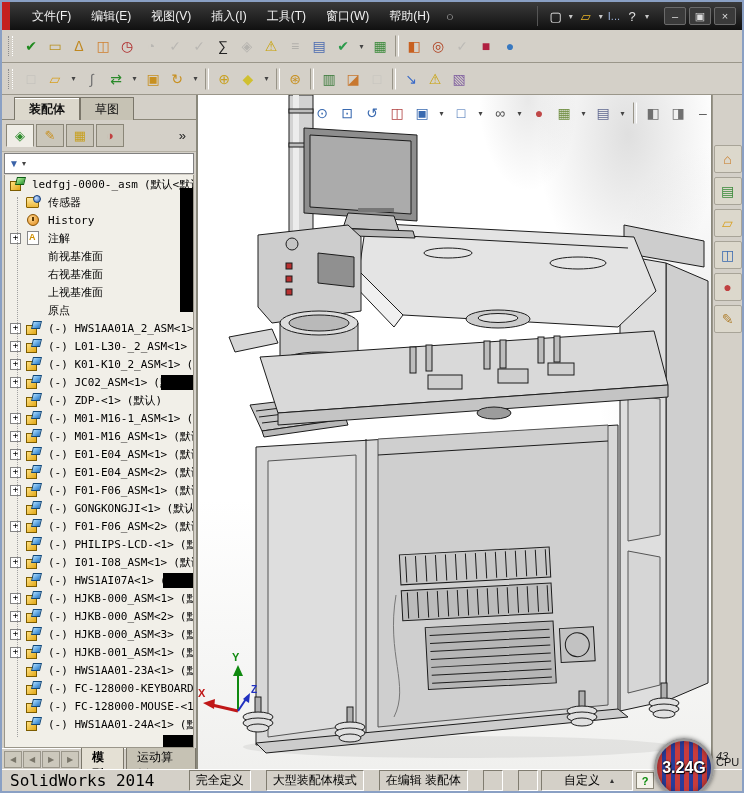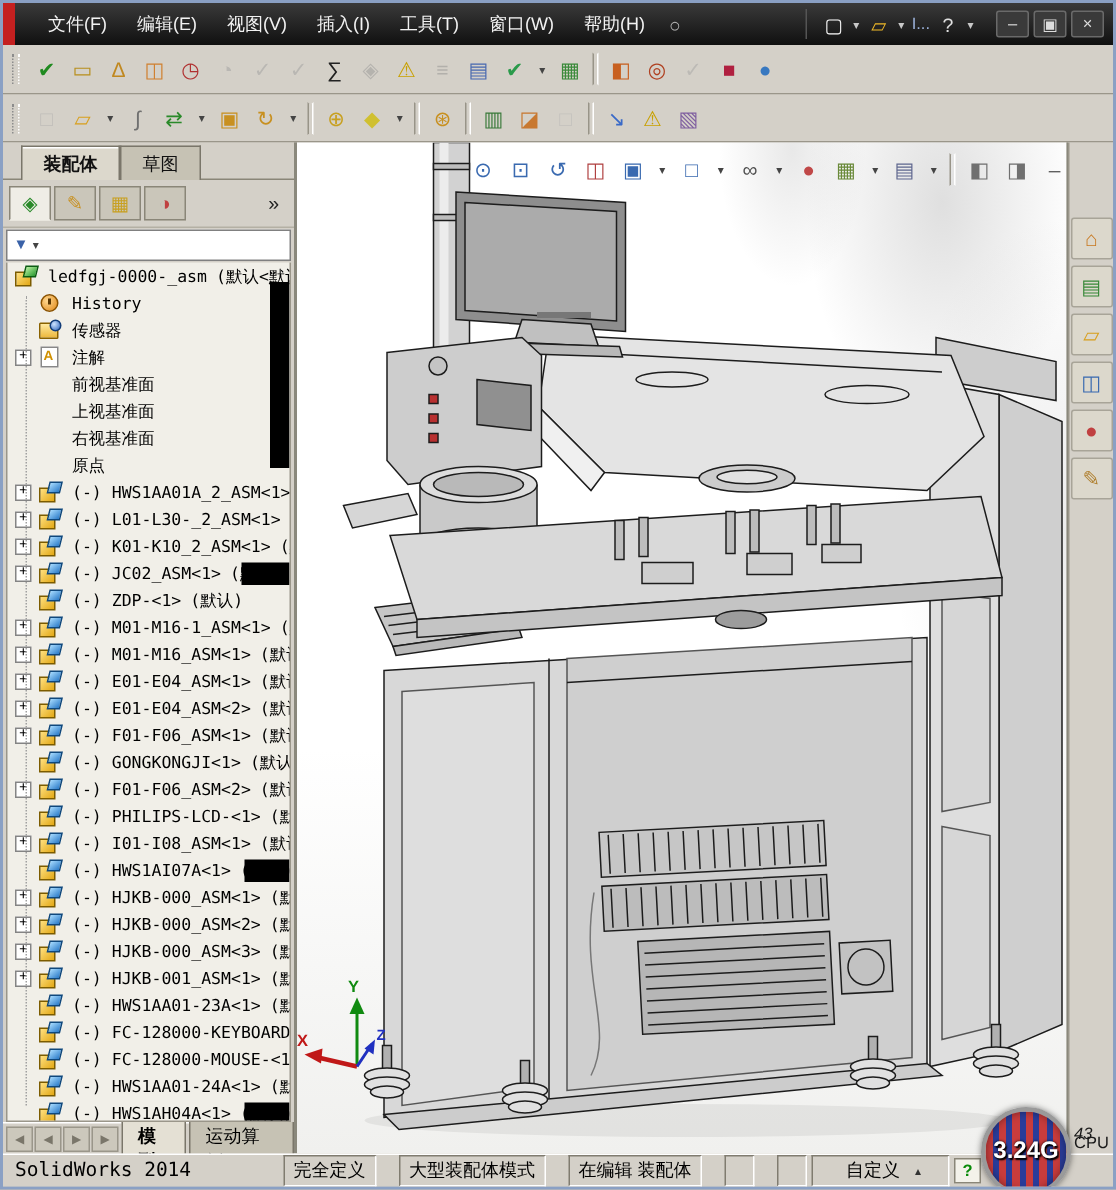--- a/index.html
+++ b/index.html
@@ -95,21 +95,21 @@
   .hud .gi{background:rgba(255,255,255,.0);}
   .modelsvg{position:absolute;left:0;top:0;}
   
   .taskpane{position:absolute;right:0;top:93px;width:30px;bottom:22px;background:#d4d0c8;
             border-left:1px solid #9a968a;display:flex;flex-direction:column;align-items:center;padding-top:50px;box-sizing:border-box;}
   .tpbtn{width:26px;height:26px;margin-bottom:4px;border:1px solid #a8a498;background:#dcd8cc;
          display:flex;align-items:center;justify-content:center;font-size:14px;border-radius:2px;}
   
   .statusbar{position:absolute;left:0;right:0;bottom:0;height:22px;background:#d4d0c8;border-top:1px solid #fff;
              display:flex;align-items:center;font-size:12px;color:#000;box-sizing:border-box;padding:0 4px;}
-  .sapp{font-family:"DejaVu Sans Mono",monospace;font-size:13px;padding-left:4px;}
+  .sapp{font-family:"DejaVu Sans Mono",monospace;font-size:16px;padding-left:4px;}
   .scells{display:flex;align-items:center;gap:3px;margin-left:auto;margin-right:84px;}
   .scell{border:1px solid;border-color:#807c70 #fff #fff #807c70;padding:1px 6px;min-width:6px;min-height:13px;}
   .scustom{border:1px solid;border-color:#807c70 #fff #fff #807c70;padding:1px 18px 1px 22px;display:flex;align-items:center;gap:10px;}
   .scaret{font-size:8px;color:#333;}
   .shelp{width:16px;height:15px;border:1px solid #8a8678;background:#f4f2ea;color:#0a8a0a;font-weight:bold;
          font-size:11px;display:flex;align-items:center;justify-content:center;}
   
   .monitor-widget{position:absolute;left:652px;top:736px;width:92px;height:57px;z-index:40;}
   .gauge{position:absolute;left:0;top:0;width:54px;height:54px;border-radius:50%;
          background:repeating-linear-gradient(90deg,#c83c3c 0 5px,#2a3c9a 5px 9px);
@@ -238,57 +238,57 @@
 
         <div class="trow root">
 
           <span class="ticon ti-root"></span>
           <span class="tlabel">ledfgj-0000-_asm</span>
           <span class="tsuffix">(默认&lt;默认_显示状态-1&gt;)</span>
         </div>
 
         <div class="trow">
           <span class="plus" style="visibility: hidden;">+</span>
+          <span class="ticon ti-sensors"></span>
+          <span class="tlabel">传感器</span>
+          <span class="tsuffix"></span>
+        </div>
+
+        <div class="trow">
+          <span class="plus" style="visibility: hidden;">+</span>
           <span class="ticon ti-history"></span>
           <span class="tlabel">History</span>
           <span class="tsuffix"></span>
         </div>
 
         <div class="trow">
-          <span class="plus" style="visibility: hidden;">+</span>
-          <span class="ticon ti-sensors"></span>
-          <span class="tlabel">传感器</span>
-          <span class="tsuffix"></span>
-        </div>
-
-        <div class="trow">
           <span class="plus">+</span>
           <span class="ticon ti-annotations"></span>
           <span class="tlabel">注解</span>
           <span class="tsuffix"></span>
         </div>
 
         <div class="trow">
           <span class="plus" style="visibility: hidden;">+</span>
           <span class="ticon ti-plane"></span>
           <span class="tlabel">前视基准面</span>
           <span class="tsuffix"></span>
         </div>
 
         <div class="trow">
           <span class="plus" style="visibility: hidden;">+</span>
           <span class="ticon ti-plane"></span>
+          <span class="tlabel">右视基准面</span>
+          <span class="tsuffix"></span>
+        </div>
+
+        <div class="trow">
+          <span class="plus" style="visibility: hidden;">+</span>
+          <span class="ticon ti-plane"></span>
           <span class="tlabel">上视基准面</span>
-          <span class="tsuffix"></span>
-        </div>
-
-        <div class="trow">
-          <span class="plus" style="visibility: hidden;">+</span>
-          <span class="ticon ti-plane"></span>
-          <span class="tlabel">右视基准面</span>
           <span class="tsuffix"></span>
         </div>
 
         <div class="trow">
           <span class="plus" style="visibility: hidden;">+</span>
           <span class="ticon ti-origin"></span>
           <span class="tlabel">原点</span>
           <span class="tsuffix"></span>
         </div>
 
@@ -446,26 +446,20 @@
           <span class="tsuffix"></span>
         </div>
 
         <div class="trow">
           <span class="plus" style="visibility: hidden;">+</span>
           <span class="ticon ti-component"></span>
           <span class="tlabel">(-) HWS1AA01-24A&lt;1&gt;</span>
           <span class="tsuffix">(默认)</span>
         </div>
 
-        <div class="trow">
-          <span class="plus" style="visibility: hidden;">+</span>
-          <span class="ticon ti-component"></span>
-          <span class="tlabel">(-) HWS1AH04A&lt;1&gt;</span>
-          <span class="tsuffix">(默认)</span>
-        </div>
 
       </div>
     <div class="btabs">
       <span style="display:flex;gap:1px;">
 
       <span class="bnav">◀</span>
           <span class="bnav">◀</span>
           <span class="bnav">▶</span>
           <span class="bnav">▶</span>
         </span>

